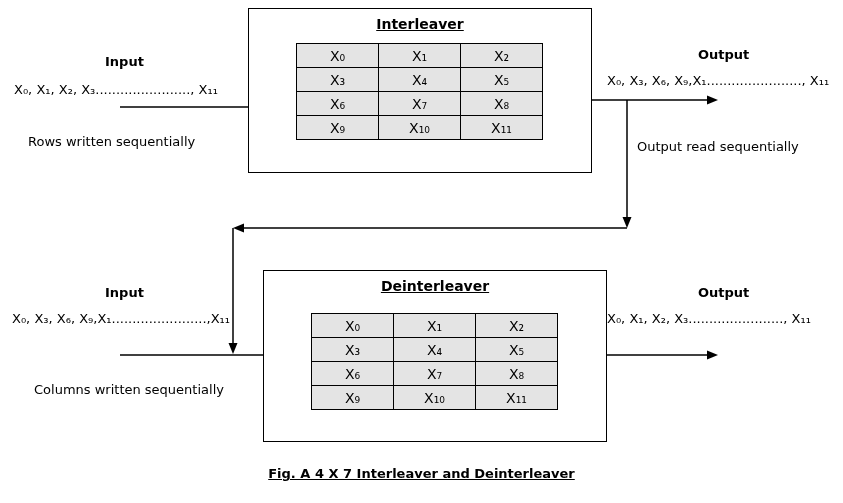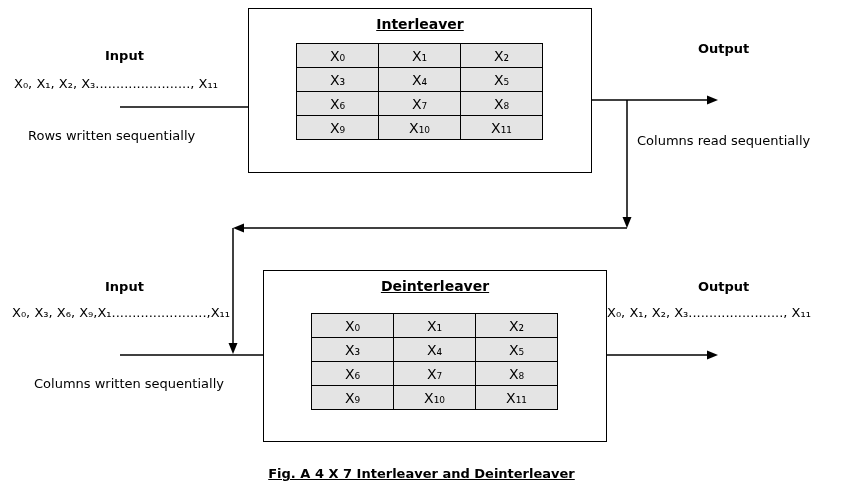--- a/index.html
+++ b/index.html
@@ -4,21 +4,21 @@
 <style>
   * { box-sizing: border-box; }
   html, body { margin: 0; padding: 0; }
   body {
     width: 843px; height: 503px; position: relative; overflow: hidden;
     background: var(--background, #ffffff);
     color: var(--line, #000000);
     font-family: "DejaVu Sans", "Liberation Sans", sans-serif;
   }
   #canvas { position: absolute; inset: 0; }
-  .abs { position: absolute; white-space: nowrap; }
+  .abs { position: absolute; white-space: nowrap; margin-top: 6px; }
   .lbl { font-size: 13px; font-weight: bold; }
   .seq { font-size: 13px; }
   .note { font-size: 13px; }
   .box { position: absolute; border: 1px solid var(--line, #000); background: #fff; }
   .box-title {
     position: absolute; top: 7px; left: 0; right: 0; text-align: center;
     font-size: 14px; font-weight: bold; text-decoration: underline;
   }
   table.matrix { position: absolute; border-collapse: collapse; }
   table.matrix td {
@@ -97,21 +97,22 @@
         <tr>
           <td>X₉</td>
           <td>X₁₀</td>
           <td>X₁₁</td>
         </tr>
       </tbody>
     </table>
   </div>
 
   <div class="abs lbl" style="left:698px; top:41px;">Output</div>
-  <div class="abs note" style="left:637px; top:133px;">Columns read sequentially</div>
+  <div class="abs seq" style="left:607px; top:67px;">X₀, X₃, X₆, X₉,X₁......................., X₁₁</div>
+  <div class="abs note" style="left:637px; top:133px;">Output read sequentially</div>
 
   <div class="abs lbl" style="left:105px; top:279px;">Input</div>
   <div class="abs seq" style="left:12px; top:305px;">X₀, X₃, X₆, X₉,X₁.......................,X₁₁</div>
   <div class="abs note" style="left:34px; top:376px;">Columns written sequentially</div>
 
   <div class="box" style="left:263px; top:270px; width:344px; height:172px;">
     <div class="box-title">Deinterleaver</div>
     <table class="matrix" style="left:47px; top:42px;">
       <tbody>
         <tr>

